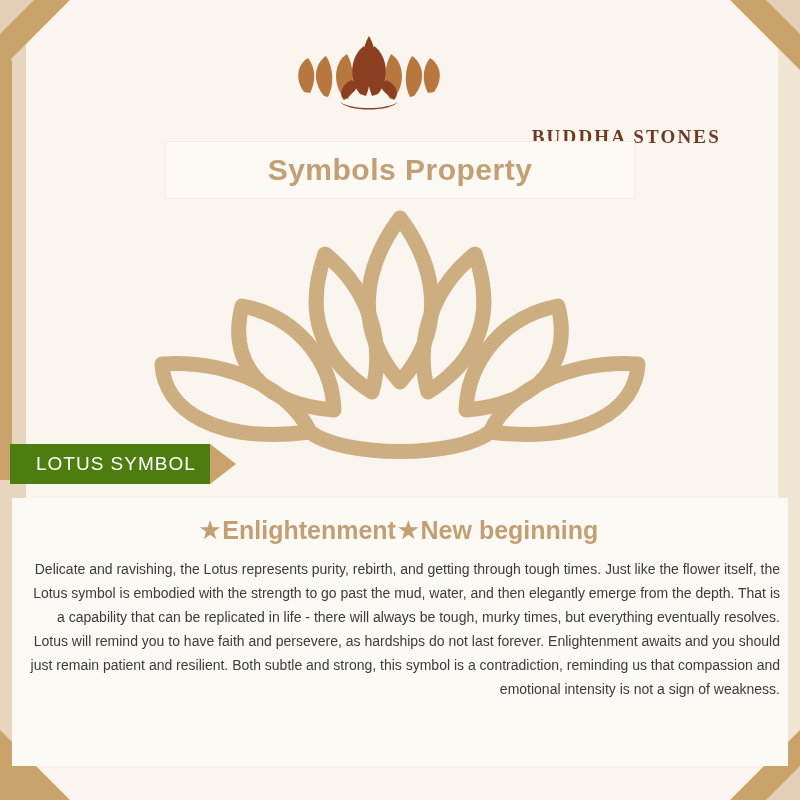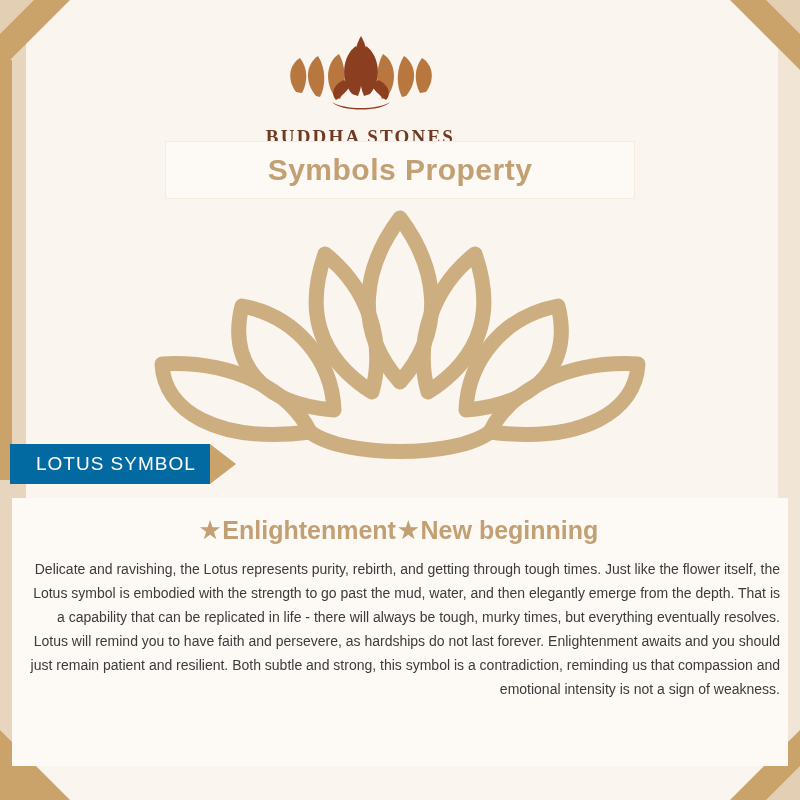--- a/index.html
+++ b/index.html
@@ -91,23 +91,23 @@
     width: 22px;
     height: 800px;
     background: #f1e6d6;
     z-index: 0;
   }
 
   
   .logo-block {
     position: absolute;
     top: 18px;
-    left: 8px;
+    left: 16px;
     width: 705px;
-    text-align: center;
+    text-align: right;
     z-index: 3;
   }
   .logo-mark {
     display: block;
     margin: 0 auto;
   }
   .brand-name {
     margin-top: 4px;
     font-size: 19px;
     font-weight: bold;
@@ -152,21 +152,21 @@
   .ribbon {
     position: absolute;
     top: 444px;
     left: 10px;
     height: 40px;
     z-index: 4;
     display: flex;
     align-items: stretch;
   }
   .ribbon-body {
-    background: #0369a1;
+    background: #4d7c0f;
     display: flex;
     align-items: center;
     padding: 0 14px 0 26px;
   }
   .ribbon-label {
     font-size: 19px;
     color: #ffffff;
     letter-spacing: 1px;
     font-family: "Liberation Sans", sans-serif;
   }

